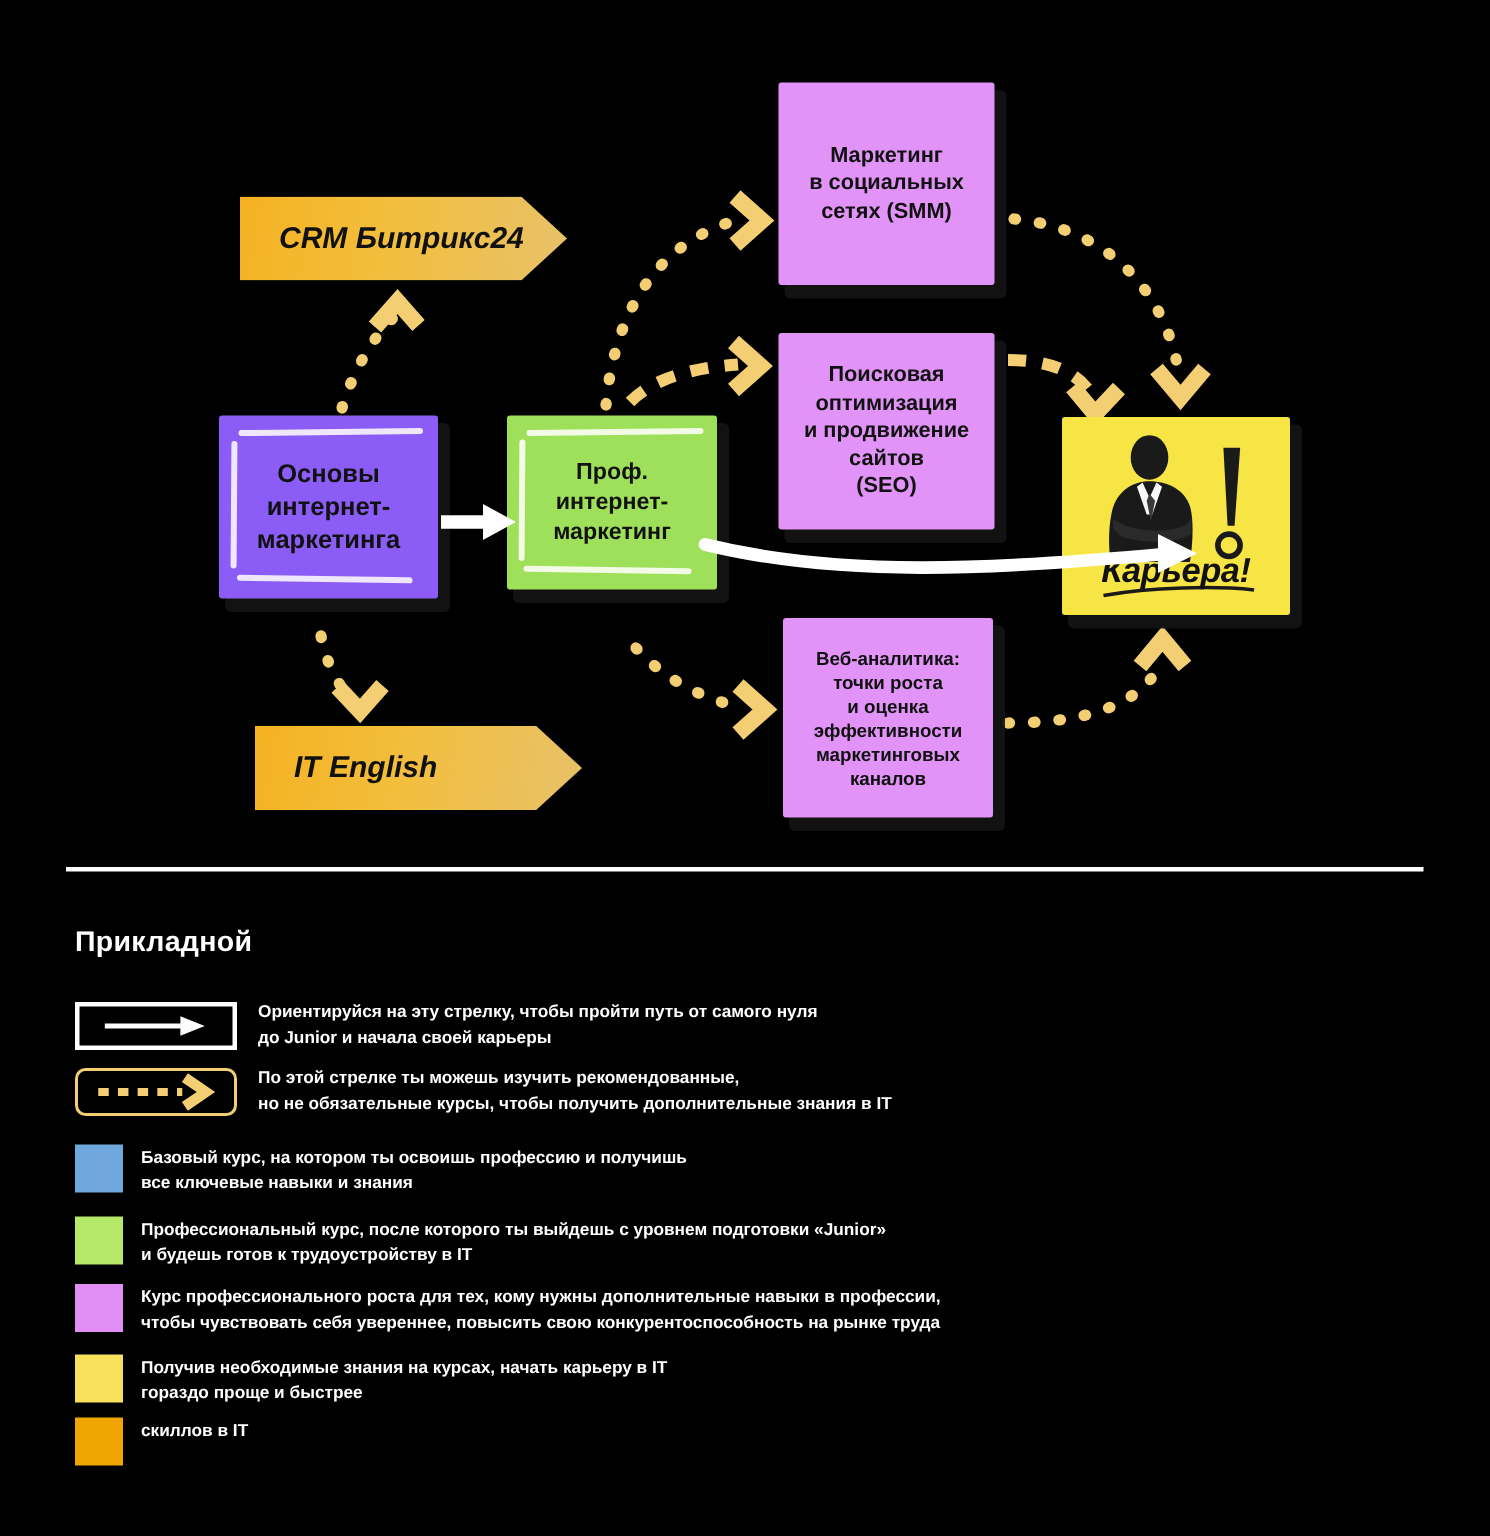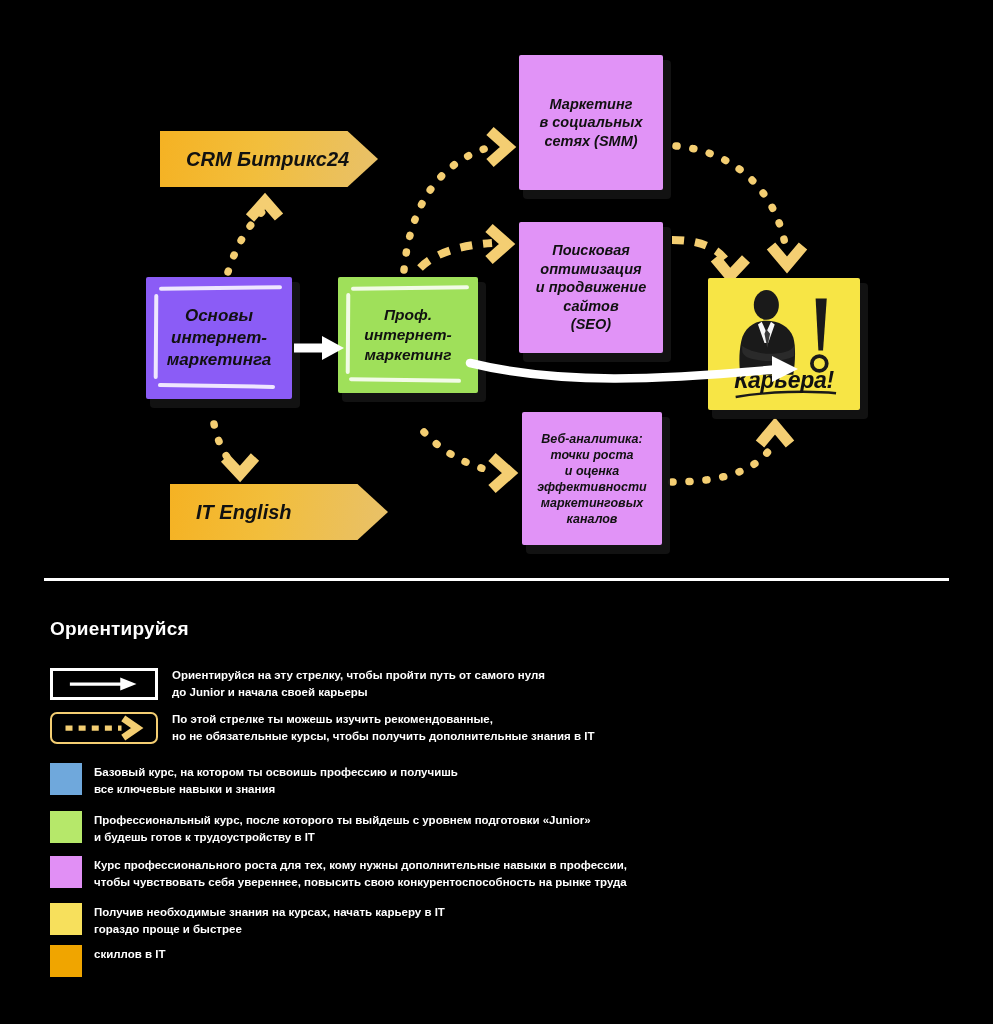--- a/index.html
+++ b/index.html
@@ -12,21 +12,20 @@
   #root { position: relative; width: 993px; height: 1024px; background: #000; }
 
   
   #diagram { position: absolute; left: 0; top: 0; width: 993px; height: 575px; }
 
   .node {
     position: absolute;
     display: flex; align-items: center; justify-content: center;
     text-align: center;
     color: #111;
-    font-style: italic;
     font-weight: bold;
     line-height: 1.28;
     z-index: 6;
   }
   .sticky {
     box-shadow: 6px 7px 0 2px rgba(20,20,20,0.92);
     border-radius: 2px;
   }
   .sticky .hl-top, .sticky .hl-bottom, .sticky .hl-left {
     position: absolute; background: rgba(255,255,255,0.85); border-radius: 3px;
@@ -233,21 +232,21 @@
 
         <path d="M24,128 C58,122 104,121 132,124" stroke="#1a1a1a" stroke-width="2.5" fill="none"></path>
       </svg>
       <div id="career-label">Карьера!</div>
     </div>
   </div>
 
   <div id="divider"></div>
 
   <div id="legend">
-    <div id="legend-title">Ориентируйся</div>
+    <div id="legend-title">Прикладной</div>
 
     <div class="legend-arrow-row" id="arrow-row-solid">
       <div class="arrow-key solid">
         <svg viewBox="0 0 108 32" style="width:100%;height:100%;">
           <path d="M12,16 L78,16" stroke="#fff" stroke-width="4" fill="none"></path>
           <path d="M74,8 L94,16 L74,24 Z" fill="#fff"></path>
         </svg>
       </div>
       <div class="legend-text">
         <div>Ориентируйся на эту стрелку, чтобы пройти путь от самого нуля</div>

